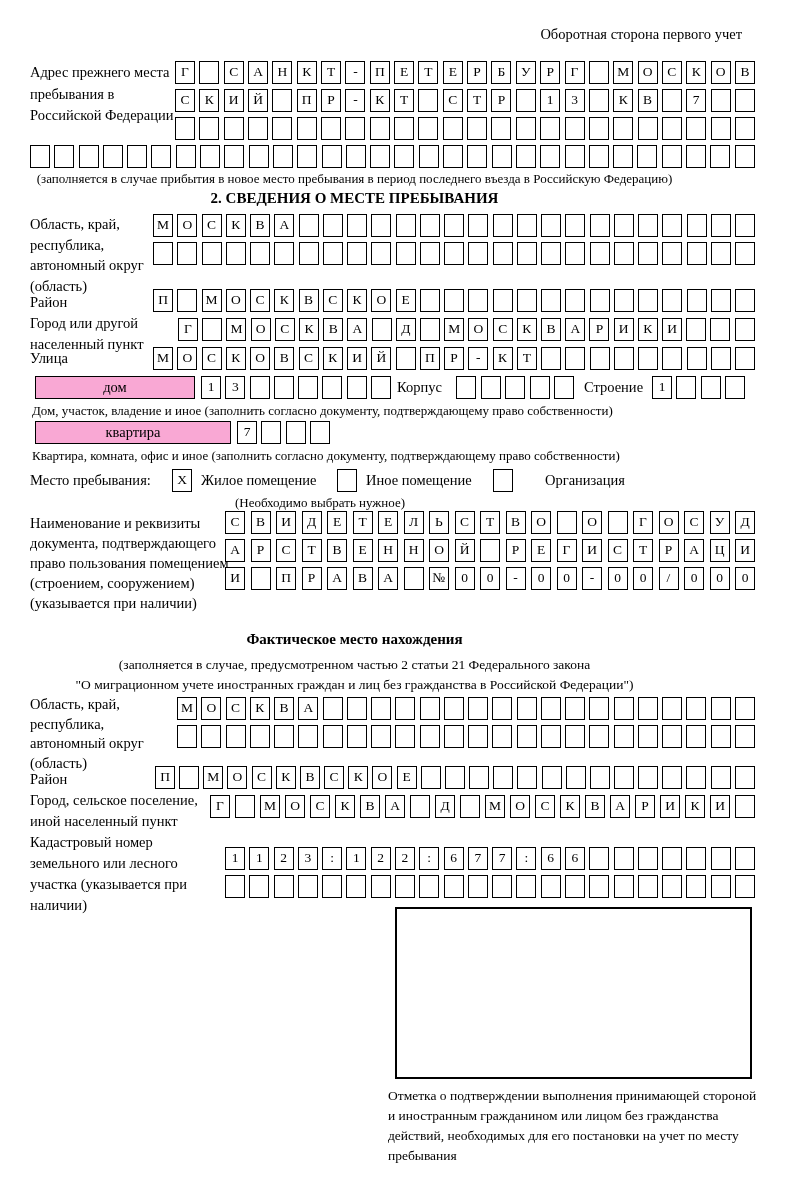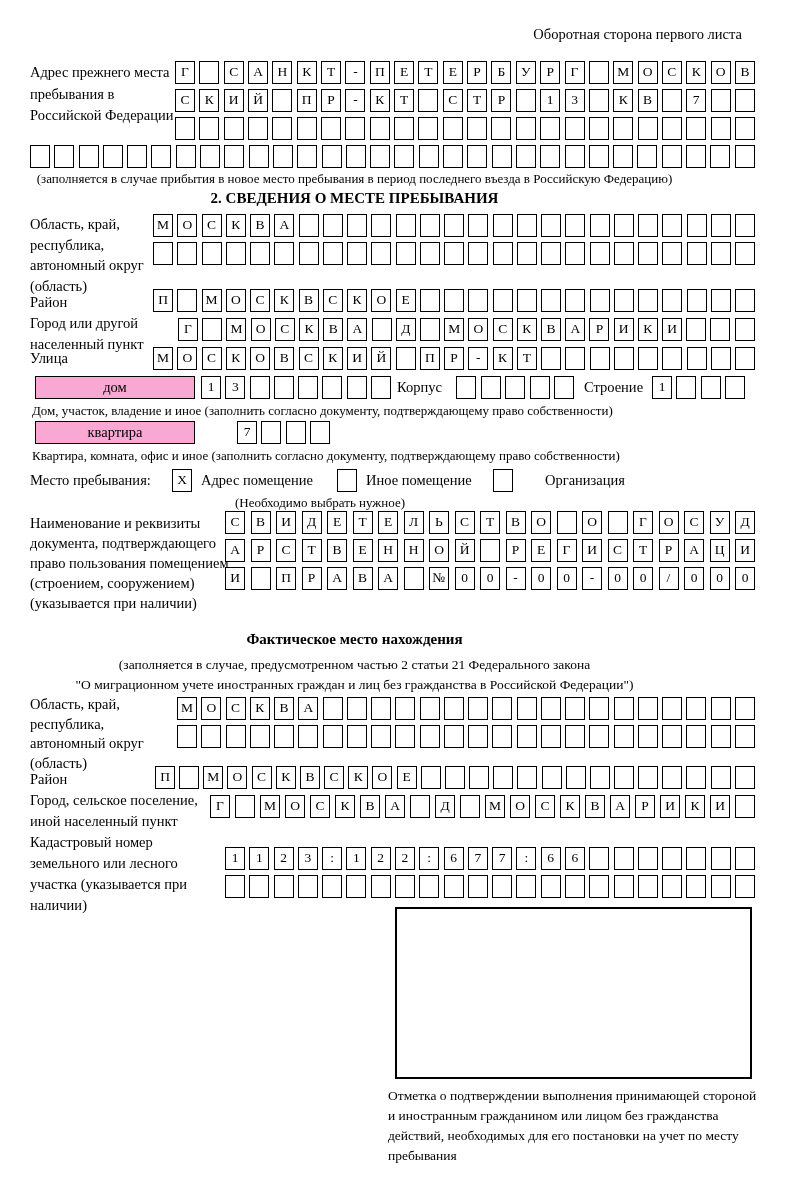--- a/index.html
+++ b/index.html
@@ -24,21 +24,21 @@
     position:absolute; height:23px; border:1.5px solid #000; background:#f9a8d4;
     text-align:center; font-size:14.5px; line-height:20px;
   }
   .bigbox { position:absolute; border:2px solid #000; background:#fff; }
 </style>
 </head>
 <body>
 
 <div>
 
-  <div class="lbl" style="top:24px; right:58px;">Оборотная сторона первого листа</div>
+  <div class="lbl" style="top:24px; right:58px;">Оборотная сторона первого учет</div>
 
   <div class="lbl" style="left:30px; top:62px; width:150px;">Адрес прежнего места пребывания в Российской Федерации</div>
   <div class="boxrow" style="left:175px; top:61px; width:580px;">
       <span class="cbox">Г</span>
       <span class="cbox"></span>
       <span class="cbox">С</span>
       <span class="cbox">А</span>
       <span class="cbox">Н</span>
       <span class="cbox">К</span>
       <span class="cbox">Т</span>
@@ -311,32 +311,32 @@
     </div>
   <div class="lbl" style="left:584px; top:377px;">Строение</div>
   <div class="boxrow" style="left:652px; top:376px; width:93px;">
       <span class="cbox">1</span>
       <span class="cbox"></span>
       <span class="cbox"></span>
       <span class="cbox"></span>
     </div>
   <div class="cap" style="left:32px; top:403px; width:740px;">Дом, участок, владение и иное (заполнить согласно документу, подтверждающему право собственности)</div>
 
-  <div class="widebox" style="left:35px; top:421px; width:160px;">квартира</div>
+  <div class="widebox" style="left:35px; top:421px; width:196px;">квартира</div>
   <div class="boxrow" style="left:237px; top:421px; width:93px;">
       <span class="cbox">7</span>
       <span class="cbox"></span>
       <span class="cbox"></span>
       <span class="cbox"></span>
     </div>
   <div class="cap" style="left:32px; top:448px; width:740px;">Квартира, комната, офис и иное (заполнить согласно документу, подтверждающему право собственности)</div>
 
   <div class="lbl" style="left:30px; top:470px;">Место пребывания:</div>
   <span class="cbox abs" style="left:172px; top:469px;">X</span>
-  <div class="lbl" style="left:201px; top:470px;">Адрес помещение</div>
+  <div class="lbl" style="left:201px; top:470px;">Жилое помещение</div>
   <span class="cbox abs" style="left:337px; top:469px;"></span>
   <div class="lbl" style="left:366px; top:470px;text-align:right;">Иное помещение</div>
   <span class="cbox abs" style="left:493px; top:469px;"></span>
   <div class="lbl" style="left:545px; top:470px;">Организация</div>
   <div class="cap" style="left:235px; top:495px;">(Необходимо выбрать нужное)</div>
 
   <div class="lbl" style="left:30px; top:513px; width:200px; line-height:20px;">Наименование и реквизиты документа, подтверждающего право пользования помещением (строением, сооружением) (указывается при наличии)</div>
   <div class="boxrow" style="left:225px; top:511px; width:530px;">
       <span class="cbox">С</span>
       <span class="cbox">В</span>

